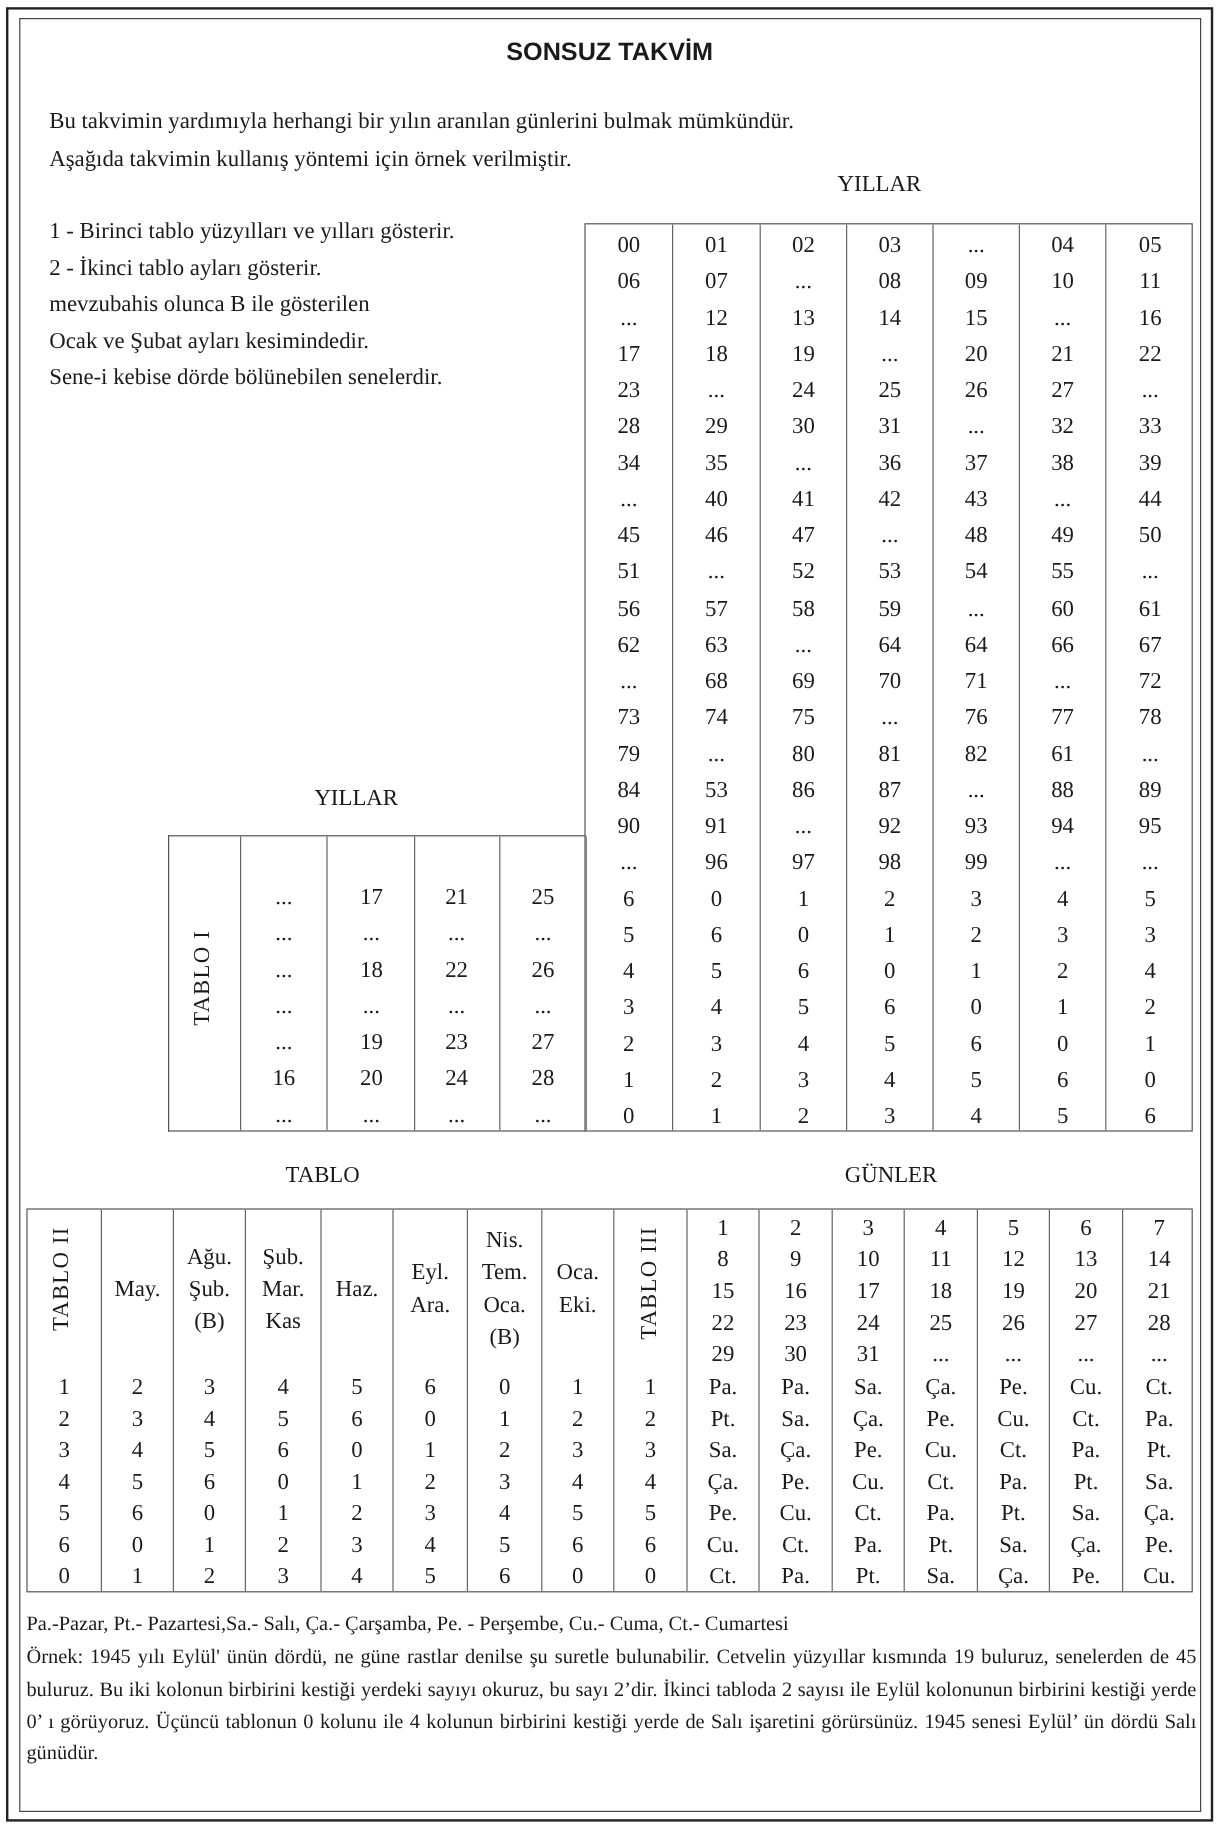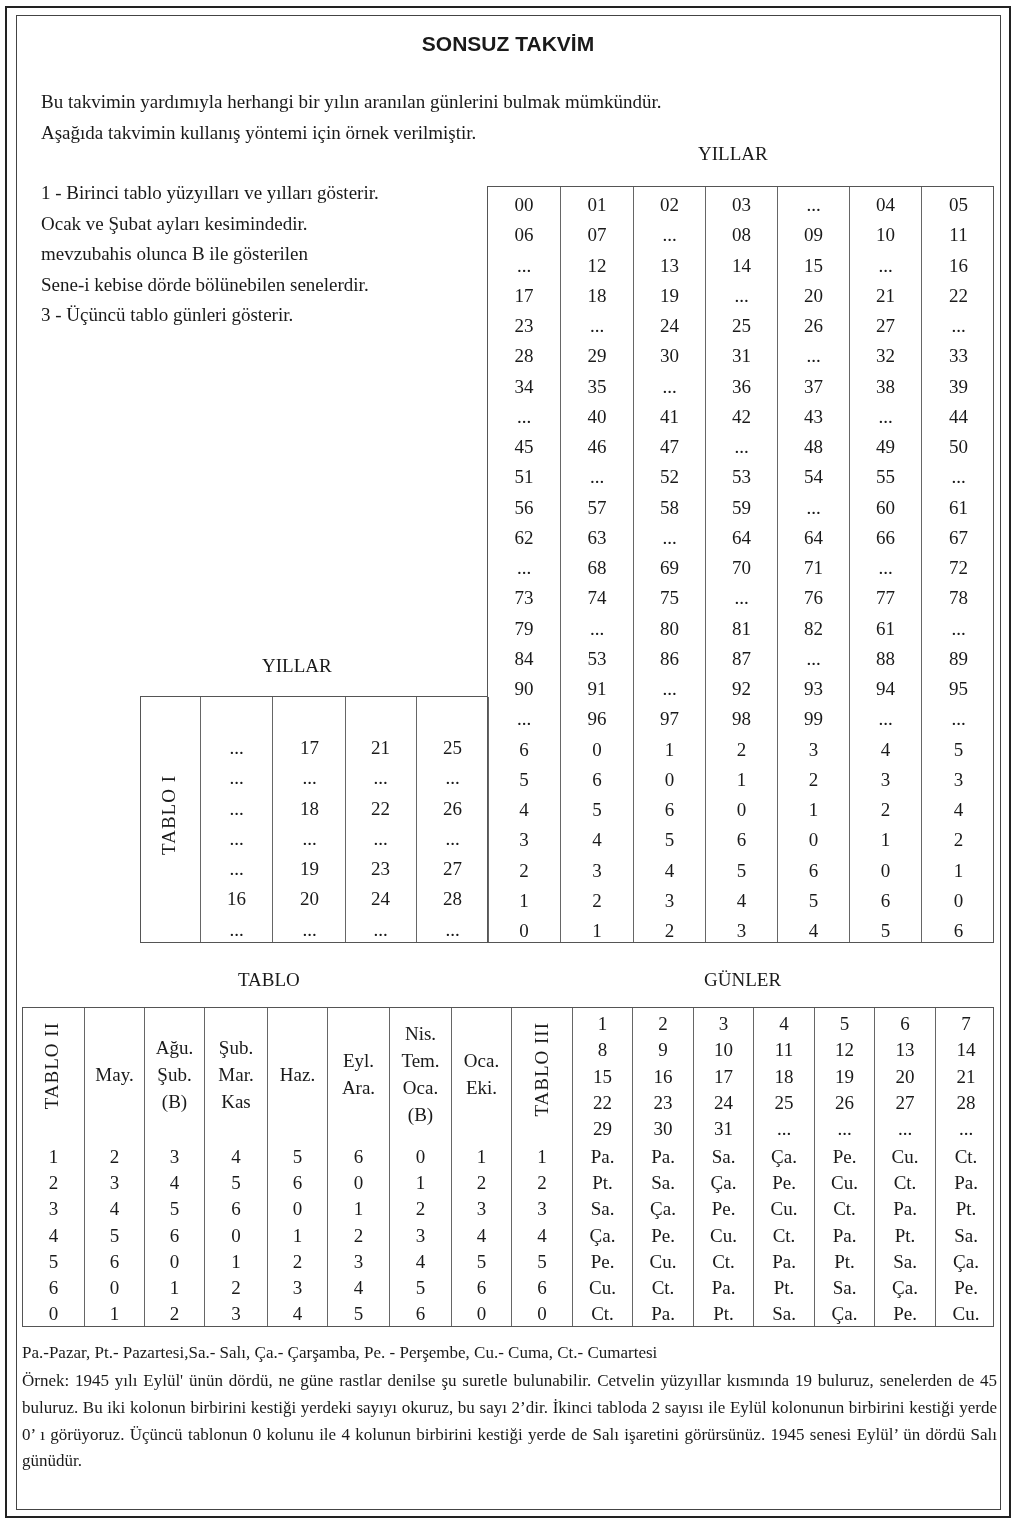--- a/index.html
+++ b/index.html
@@ -48,24 +48,24 @@
 
 <div class="intro">
   <div>Bu takvimin yardımıyla herhangi bir yılın aranılan günlerini bulmak mümkündür.</div>
   <div>Aşağıda takvimin kullanış yöntemi için örnek verilmiştir.</div>
 </div>
 
 <div class="yillar-top">YILLAR</div>
 
 <div class="notes">
   <div>1 - Birinci tablo yüzyılları ve yılları gösterir.</div>
+  <div>2 - İkinci tablo ayları gösterir.</div>
+  <div>mevzubahis olunca B ile gösterilen</div>
   <div>Ocak ve Şubat ayları kesimindedir.</div>
-  <div>mevzubahis olunca B ile gösterilen</div>
   <div>Sene-i kebise dörde bölünebilen senelerdir.</div>
-  <div>3 - Üçüncü tablo günleri gösterir.</div>
 </div>
 
 <div class="years" id="years" style="position:absolute;">
     <div class="col" style="left:0px;width:73px;">
       <div class="cell" style="top:3px;">00</div>
       <div class="cell" style="top:33.25px;">06</div>
       <div class="cell" style="top:63.5px;">...</div>
       <div class="cell" style="top:93.75px;">17</div>
       <div class="cell" style="top:124px;">23</div>
       <div class="cell" style="top:154.25px;">28</div>

